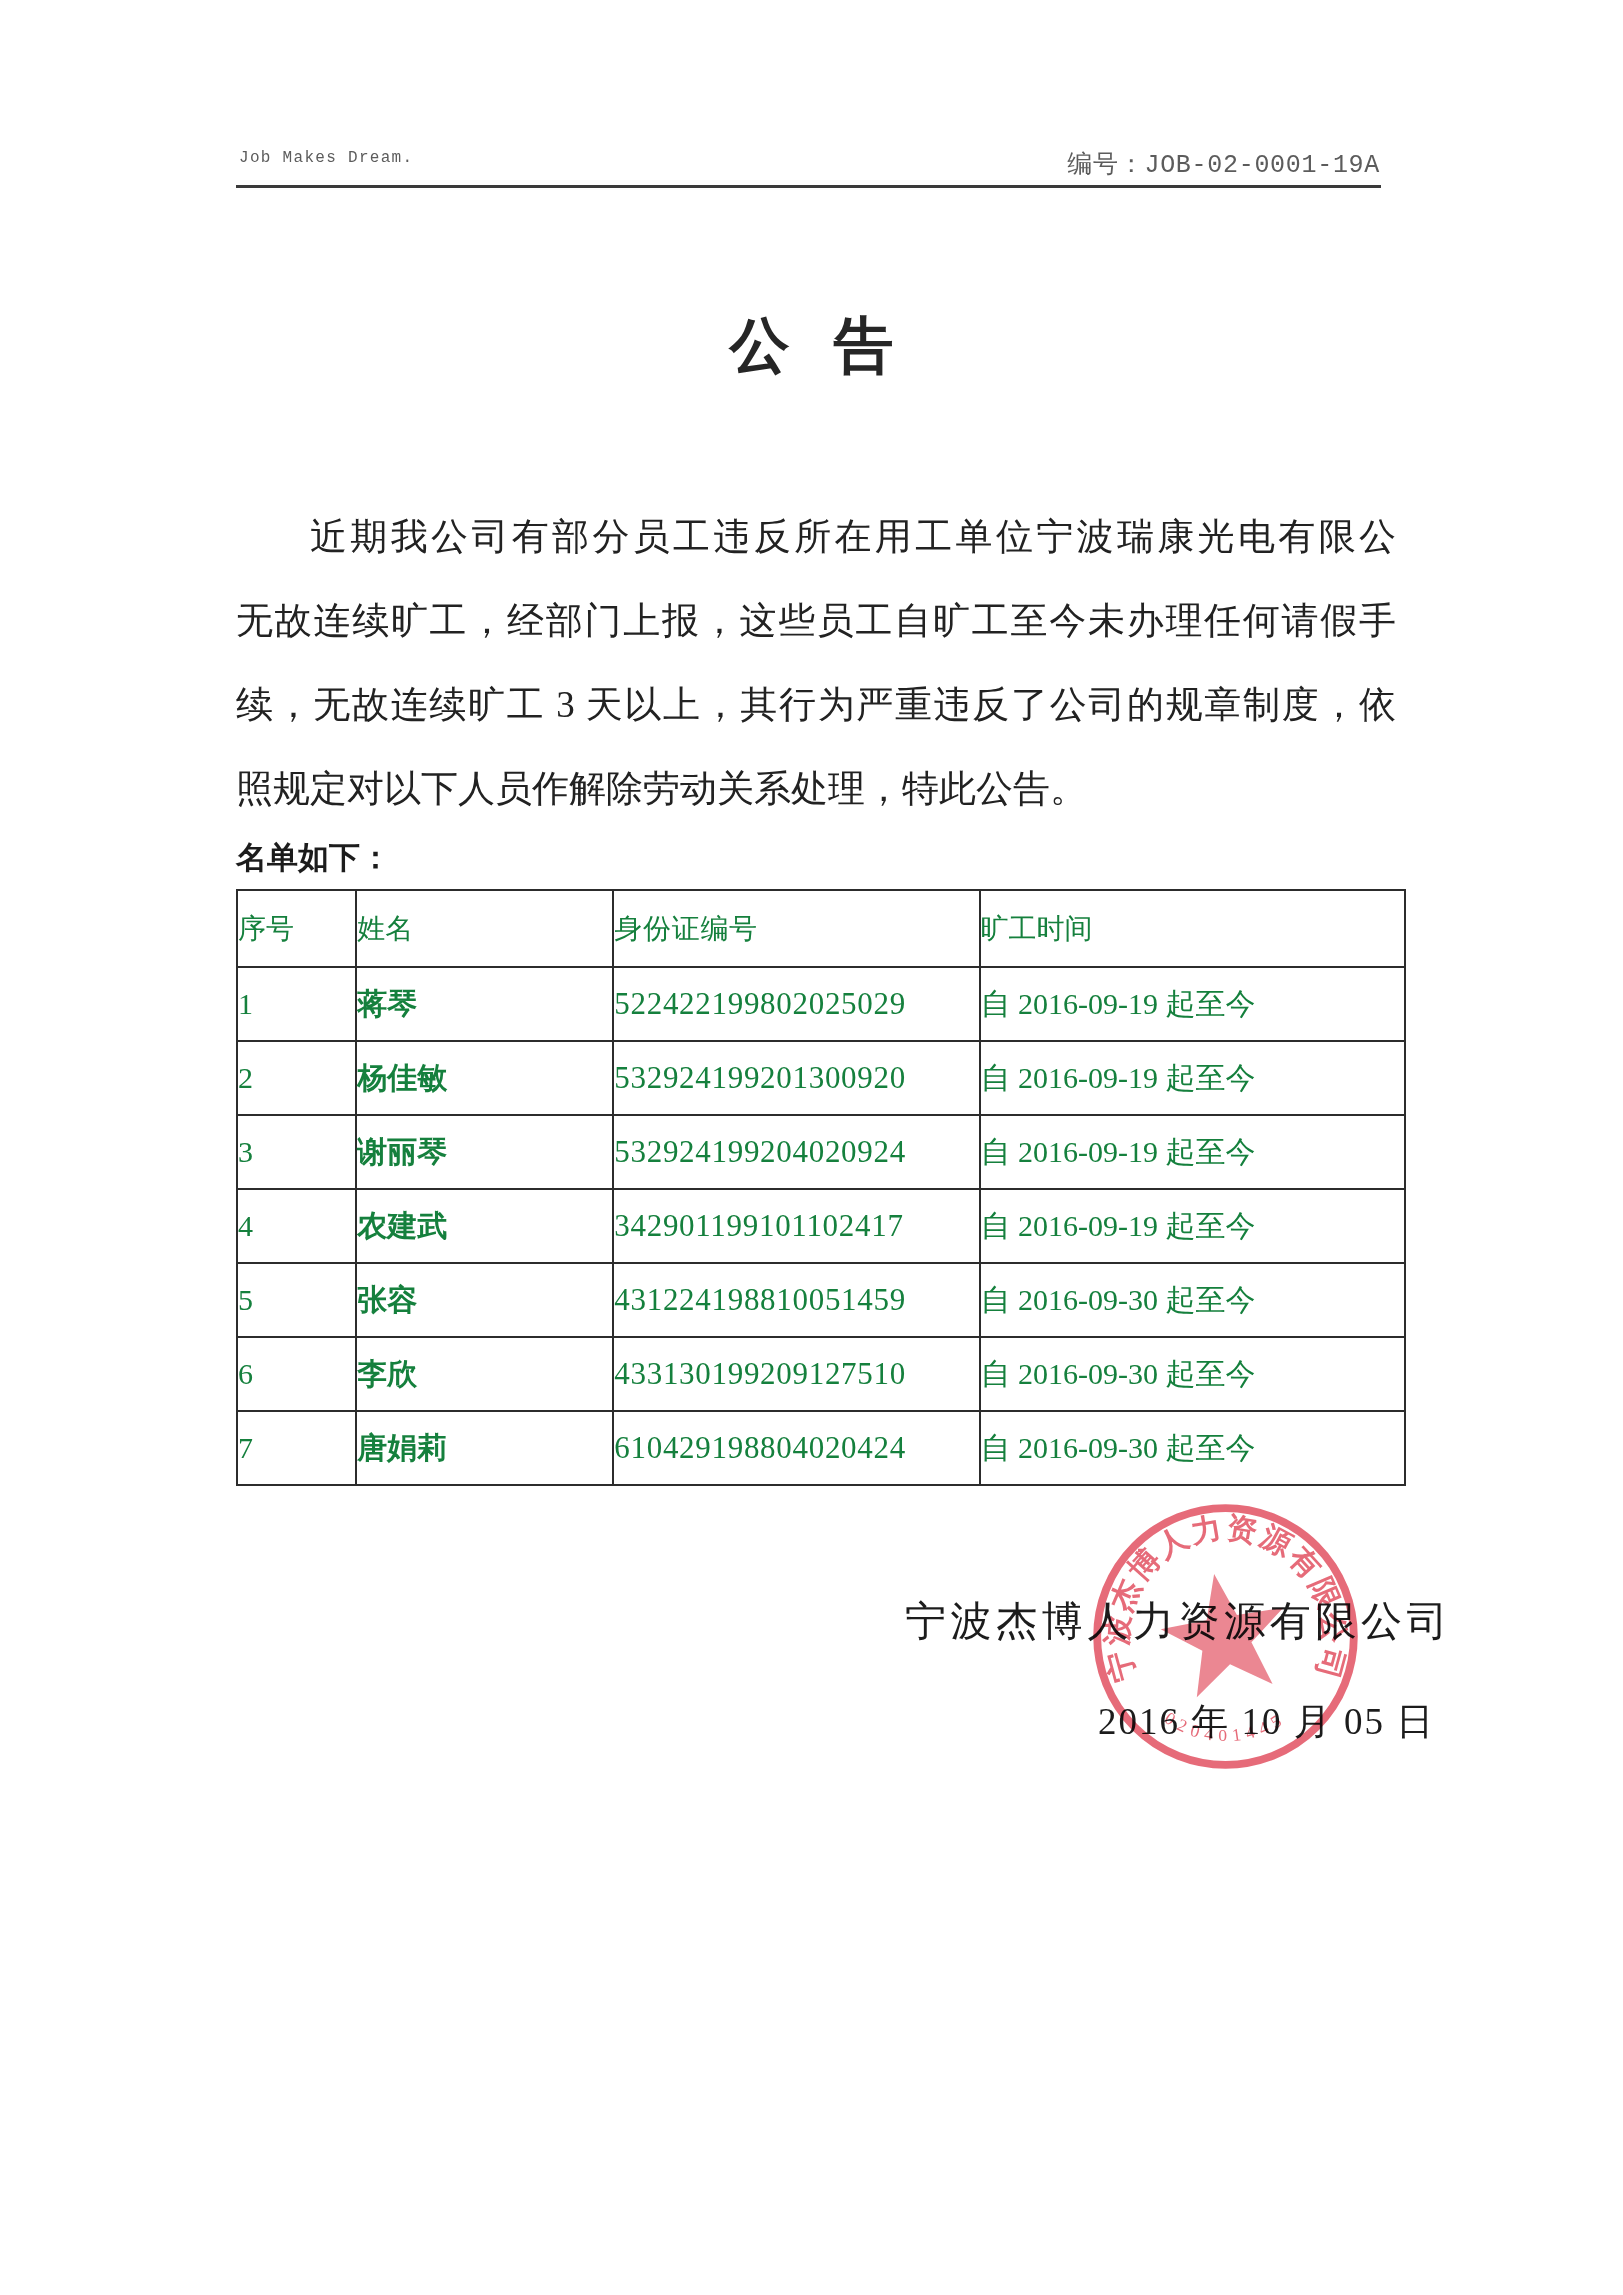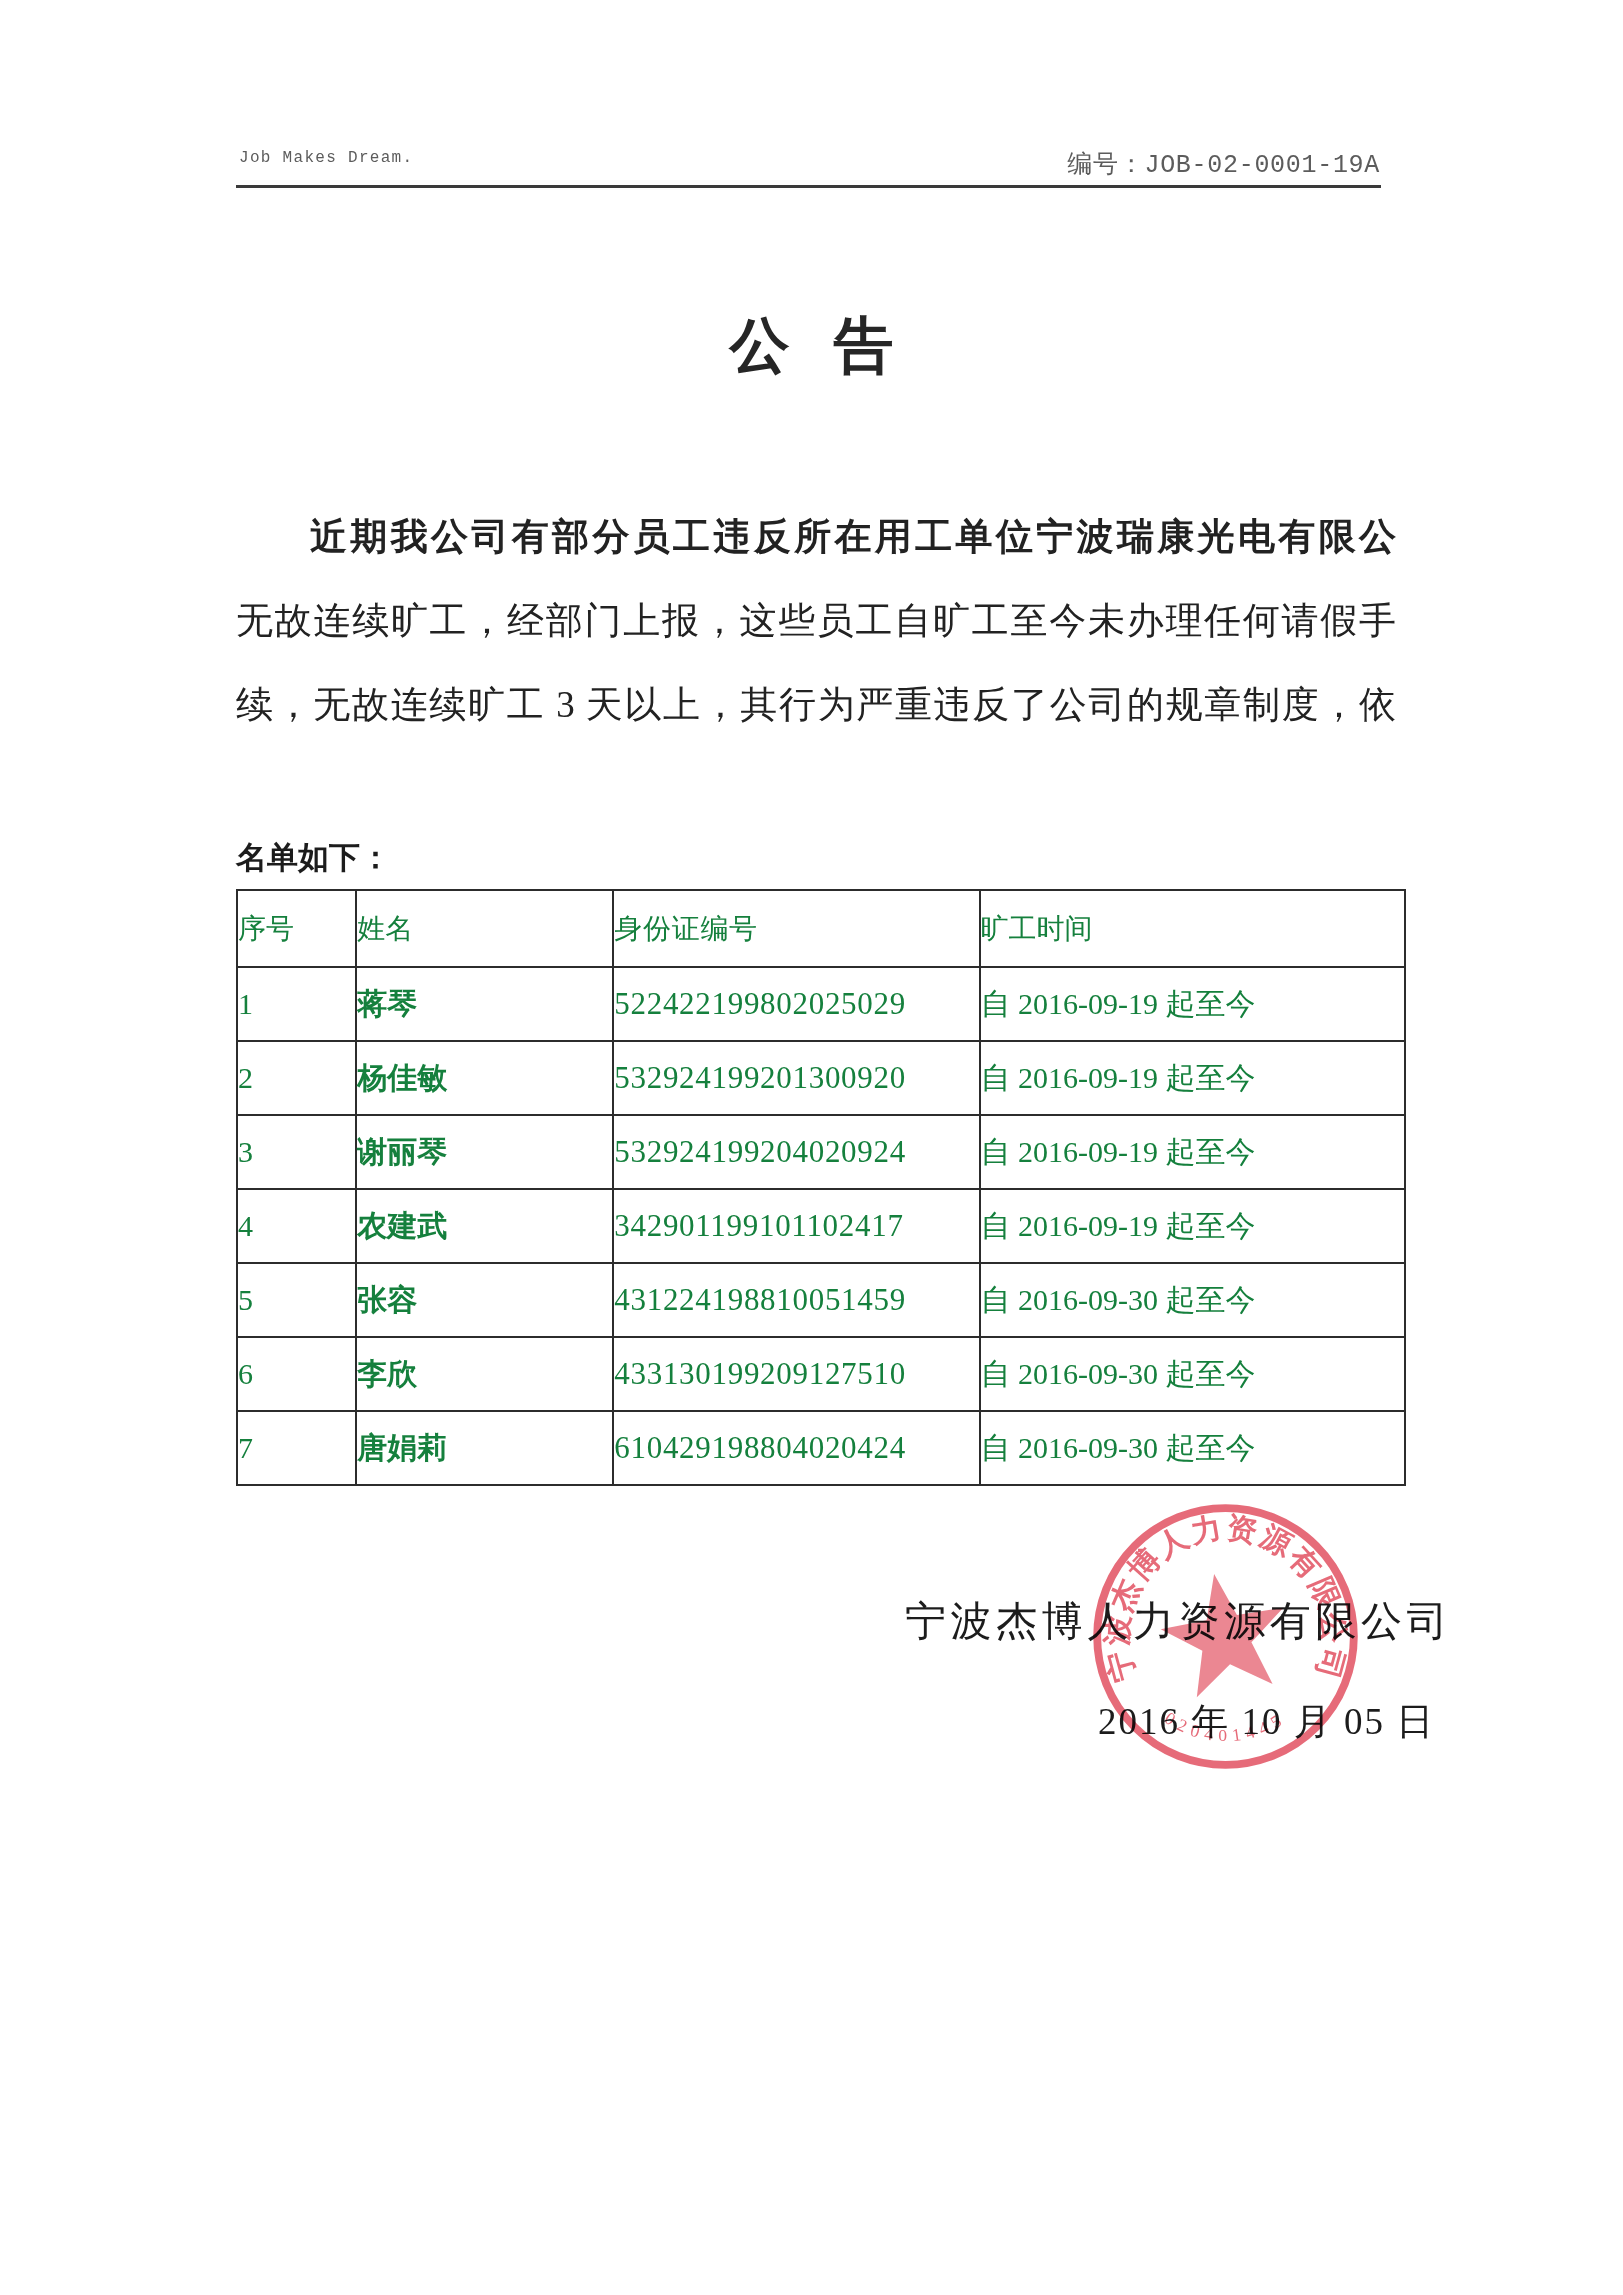--- a/index.html
+++ b/index.html
@@ -38,21 +38,21 @@
     color: #262626;
   }
 
   
   .doc-body {
     left: 236px; top: 495px; width: 1160px;
     font-size: 37px; line-height: 84px;
     color: #222222;
   }
   .body-line { text-align: justify; text-align-last: justify; white-space: nowrap; }
-  .body-line.indent { text-indent: 2em; font-weight: bold; }
+  .body-line.indent { text-indent: 2em; }
   .body-line.last { text-align-last: left; white-space: normal; }
 
   
   .list-label {
     left: 236px; top: 837px;
     font-size: 31px; font-weight: bold; color: #1c1c1c;
     font-family: "Liberation Sans", "DejaVu Sans", sans-serif;
   }
 
   
@@ -104,20 +104,21 @@
 <div class="abs hdr-left">Job Makes Dream.</div>
 <div class="abs hdr-right">编号：JOB-02-0001-19A</div>
 <div class="abs hdr-rule"></div>
 
 <div class="abs doc-title">公 告</div>
 
 <div class="abs doc-body">
     <div class="body-line indent">近期我公司有部分员工违反所在用工单位宁波瑞康光电有限公</div>
     <div class="body-line">无故连续旷工，经部门上报，这些员工自旷工至今未办理任何请假手</div>
     <div class="body-line">续，无故连续旷工 3 天以上，其行为严重违反了公司的规章制度，依</div>
+    <div class="body-line last">照规定对以下人员作解除劳动关系处理，特此公告。</div>
   </div>
 
 <div class="abs list-label">名单如下：</div>
 
 <table class="abs notice-table">
   <thead>
       <tr>
         <th class="col-index">序号</th>
         <th class="col-name">姓名</th>
         <th class="col-id">身份证编号</th>

